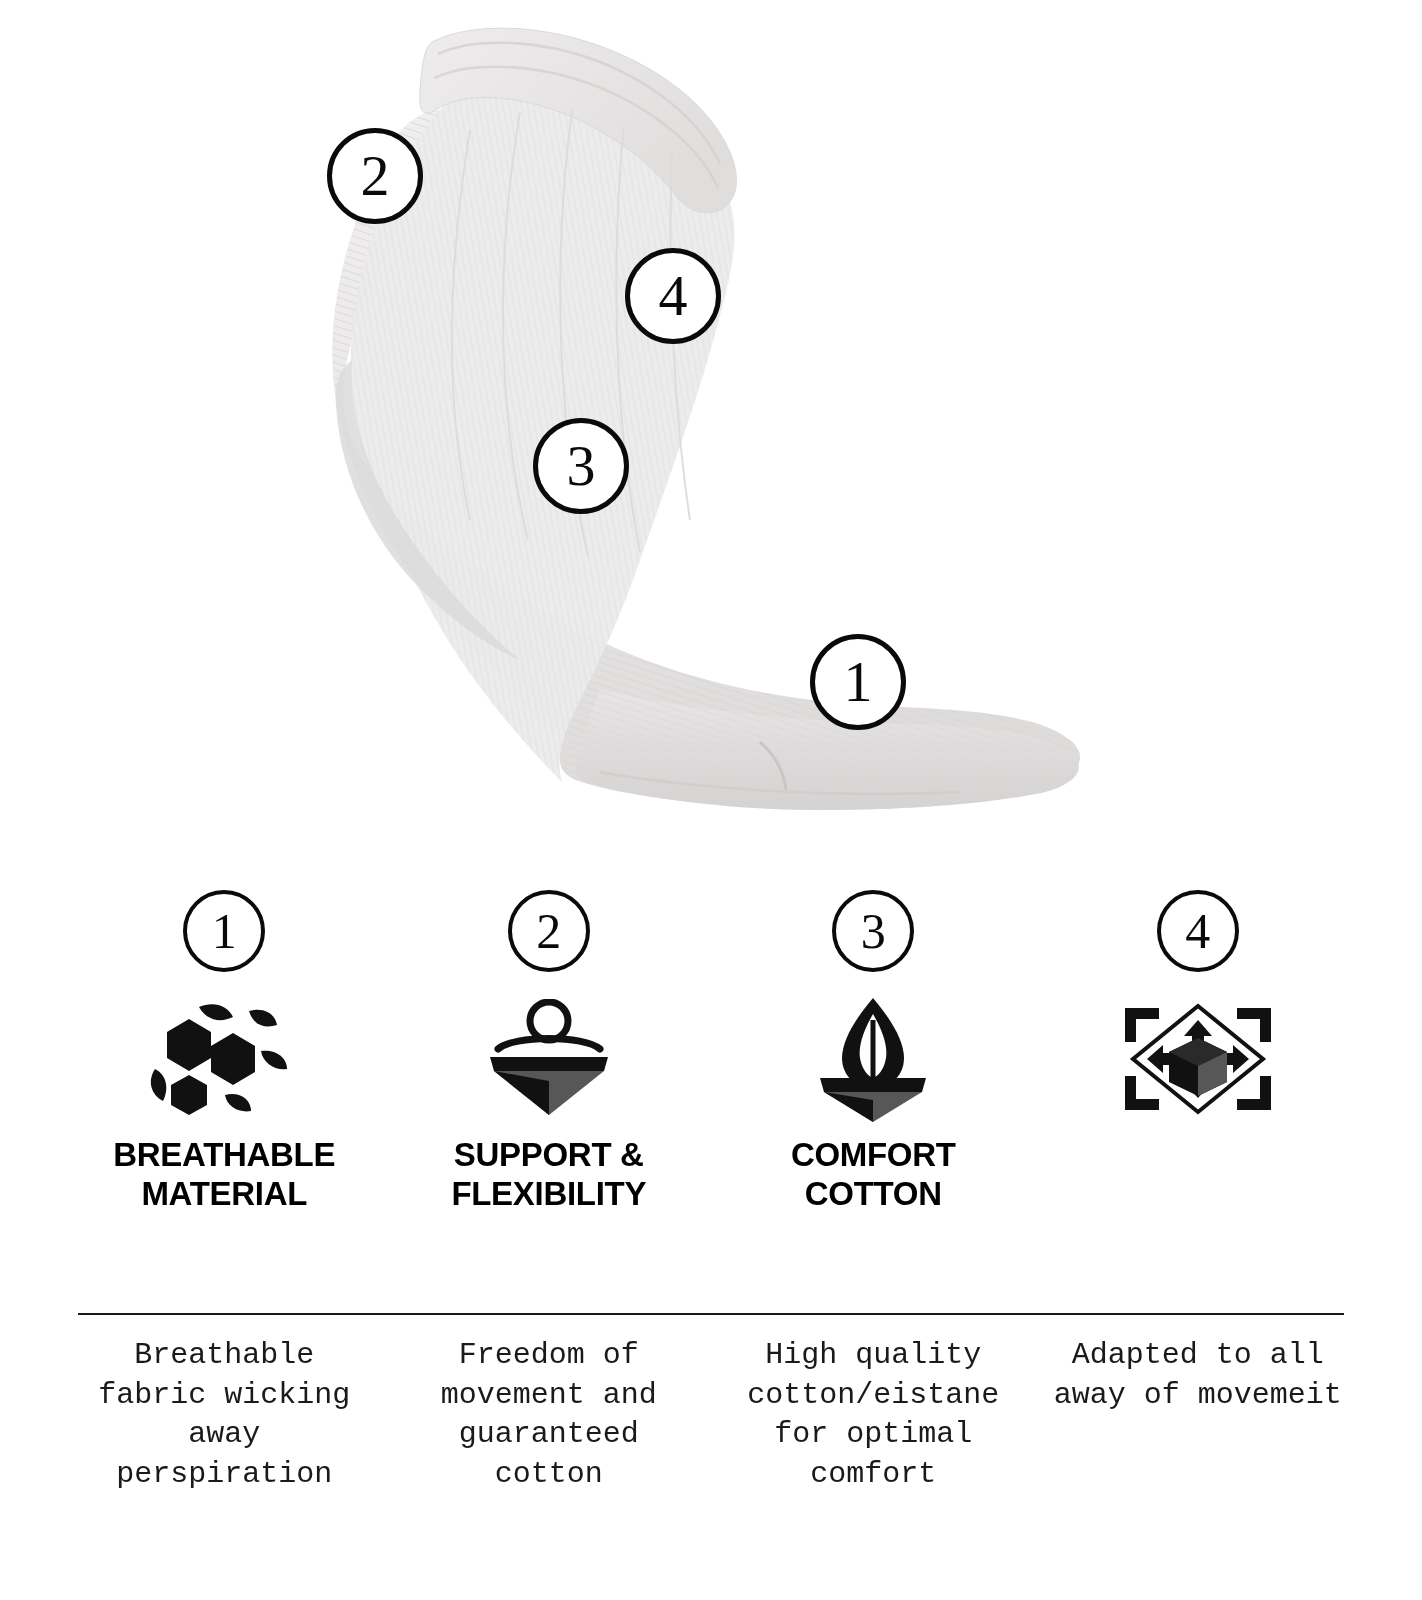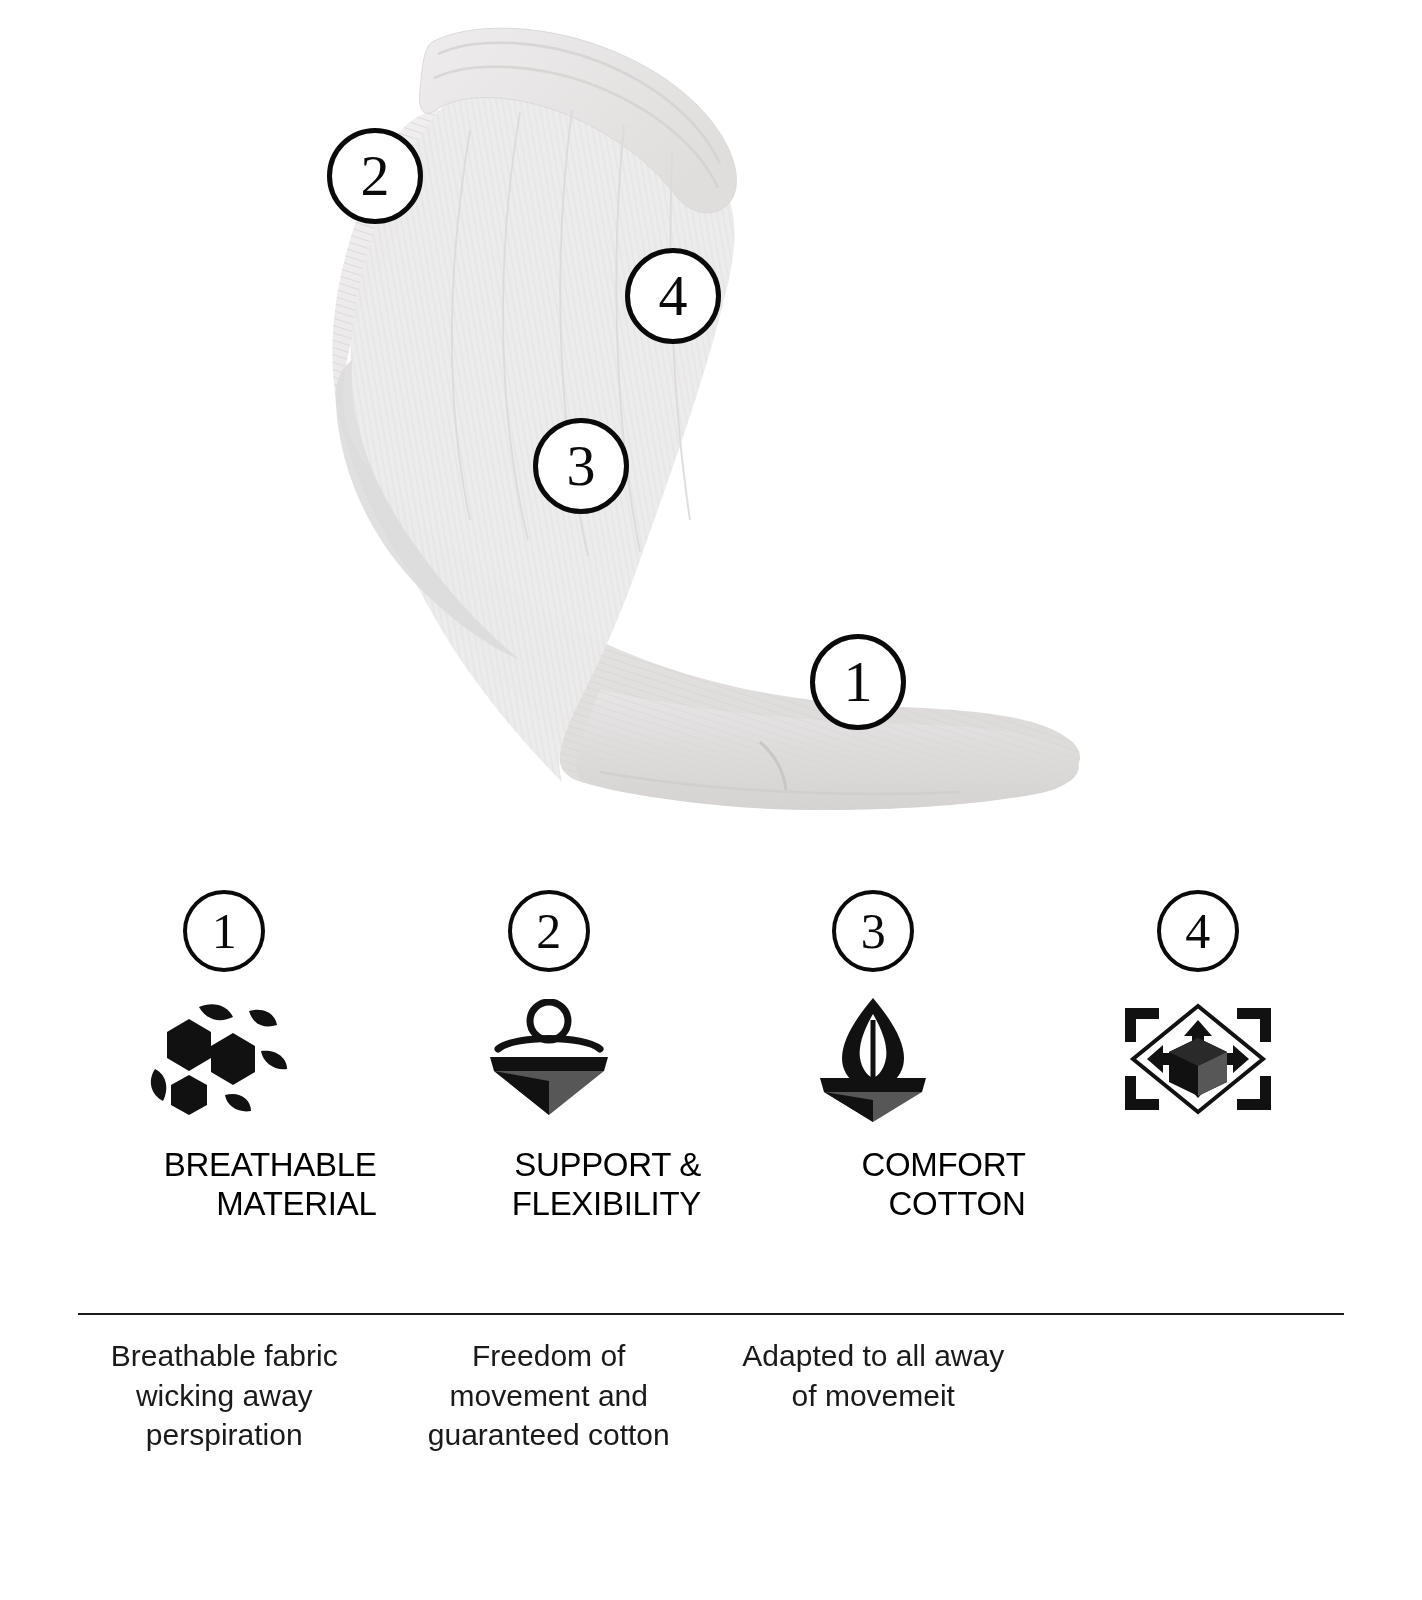--- a/index.html
+++ b/index.html
@@ -88,23 +88,23 @@
 
   .feature-icon {
     height: 130px;
     margin-top: 22px;
     display: flex;
     align-items: center;
     justify-content: center;
   }
 
   .feature-title {
-    margin-top: 22px;
-    text-align: right;
-    font-weight: normal;
+    margin-top: 12px;
+    text-align: center;
+    font-weight: bold;
     font-size: 33px;
     line-height: 1.18;
     letter-spacing: -0.3px;
     text-transform: uppercase;
     min-height: 86px;
   }
 
   .rule {
     position: absolute;
     left: 78px;
@@ -124,20 +124,21 @@
     box-sizing: border-box;
   }
   .desc {
     width: 25%;
     box-sizing: border-box;
     padding: 0 16px;
     text-align: center;
     font-size: 30px;
     line-height: 1.32;
     color: #1a1a1a;
+    font-family: Liberation Mono, monospace;
   }
 </style>
 </head>
 <body>
 
 <div class="product-area">
 
   <svg class="sock-svg" width="1422" height="880" viewBox="0 0 1422 880" aria-hidden="true">
     <defs>
       <linearGradient id="sockGrad" x1="0" y1="0" x2="0.3" y2="1">
@@ -365,14 +366,15 @@
       </svg>
     </div>
   </div>
 </div>
 
 <div class="rule"></div>
 
 <div class="descriptions">
   <div class="desc">Breathable fabric wicking away perspiration</div>
   <div class="desc">Freedom of movement and guaranteed cotton</div>
+  <div class="desc">High quality cotton/eistane for optimal comfort</div>
   <div class="desc">Adapted to all away of movemeit</div>
 </div>
 
 </body></html>

